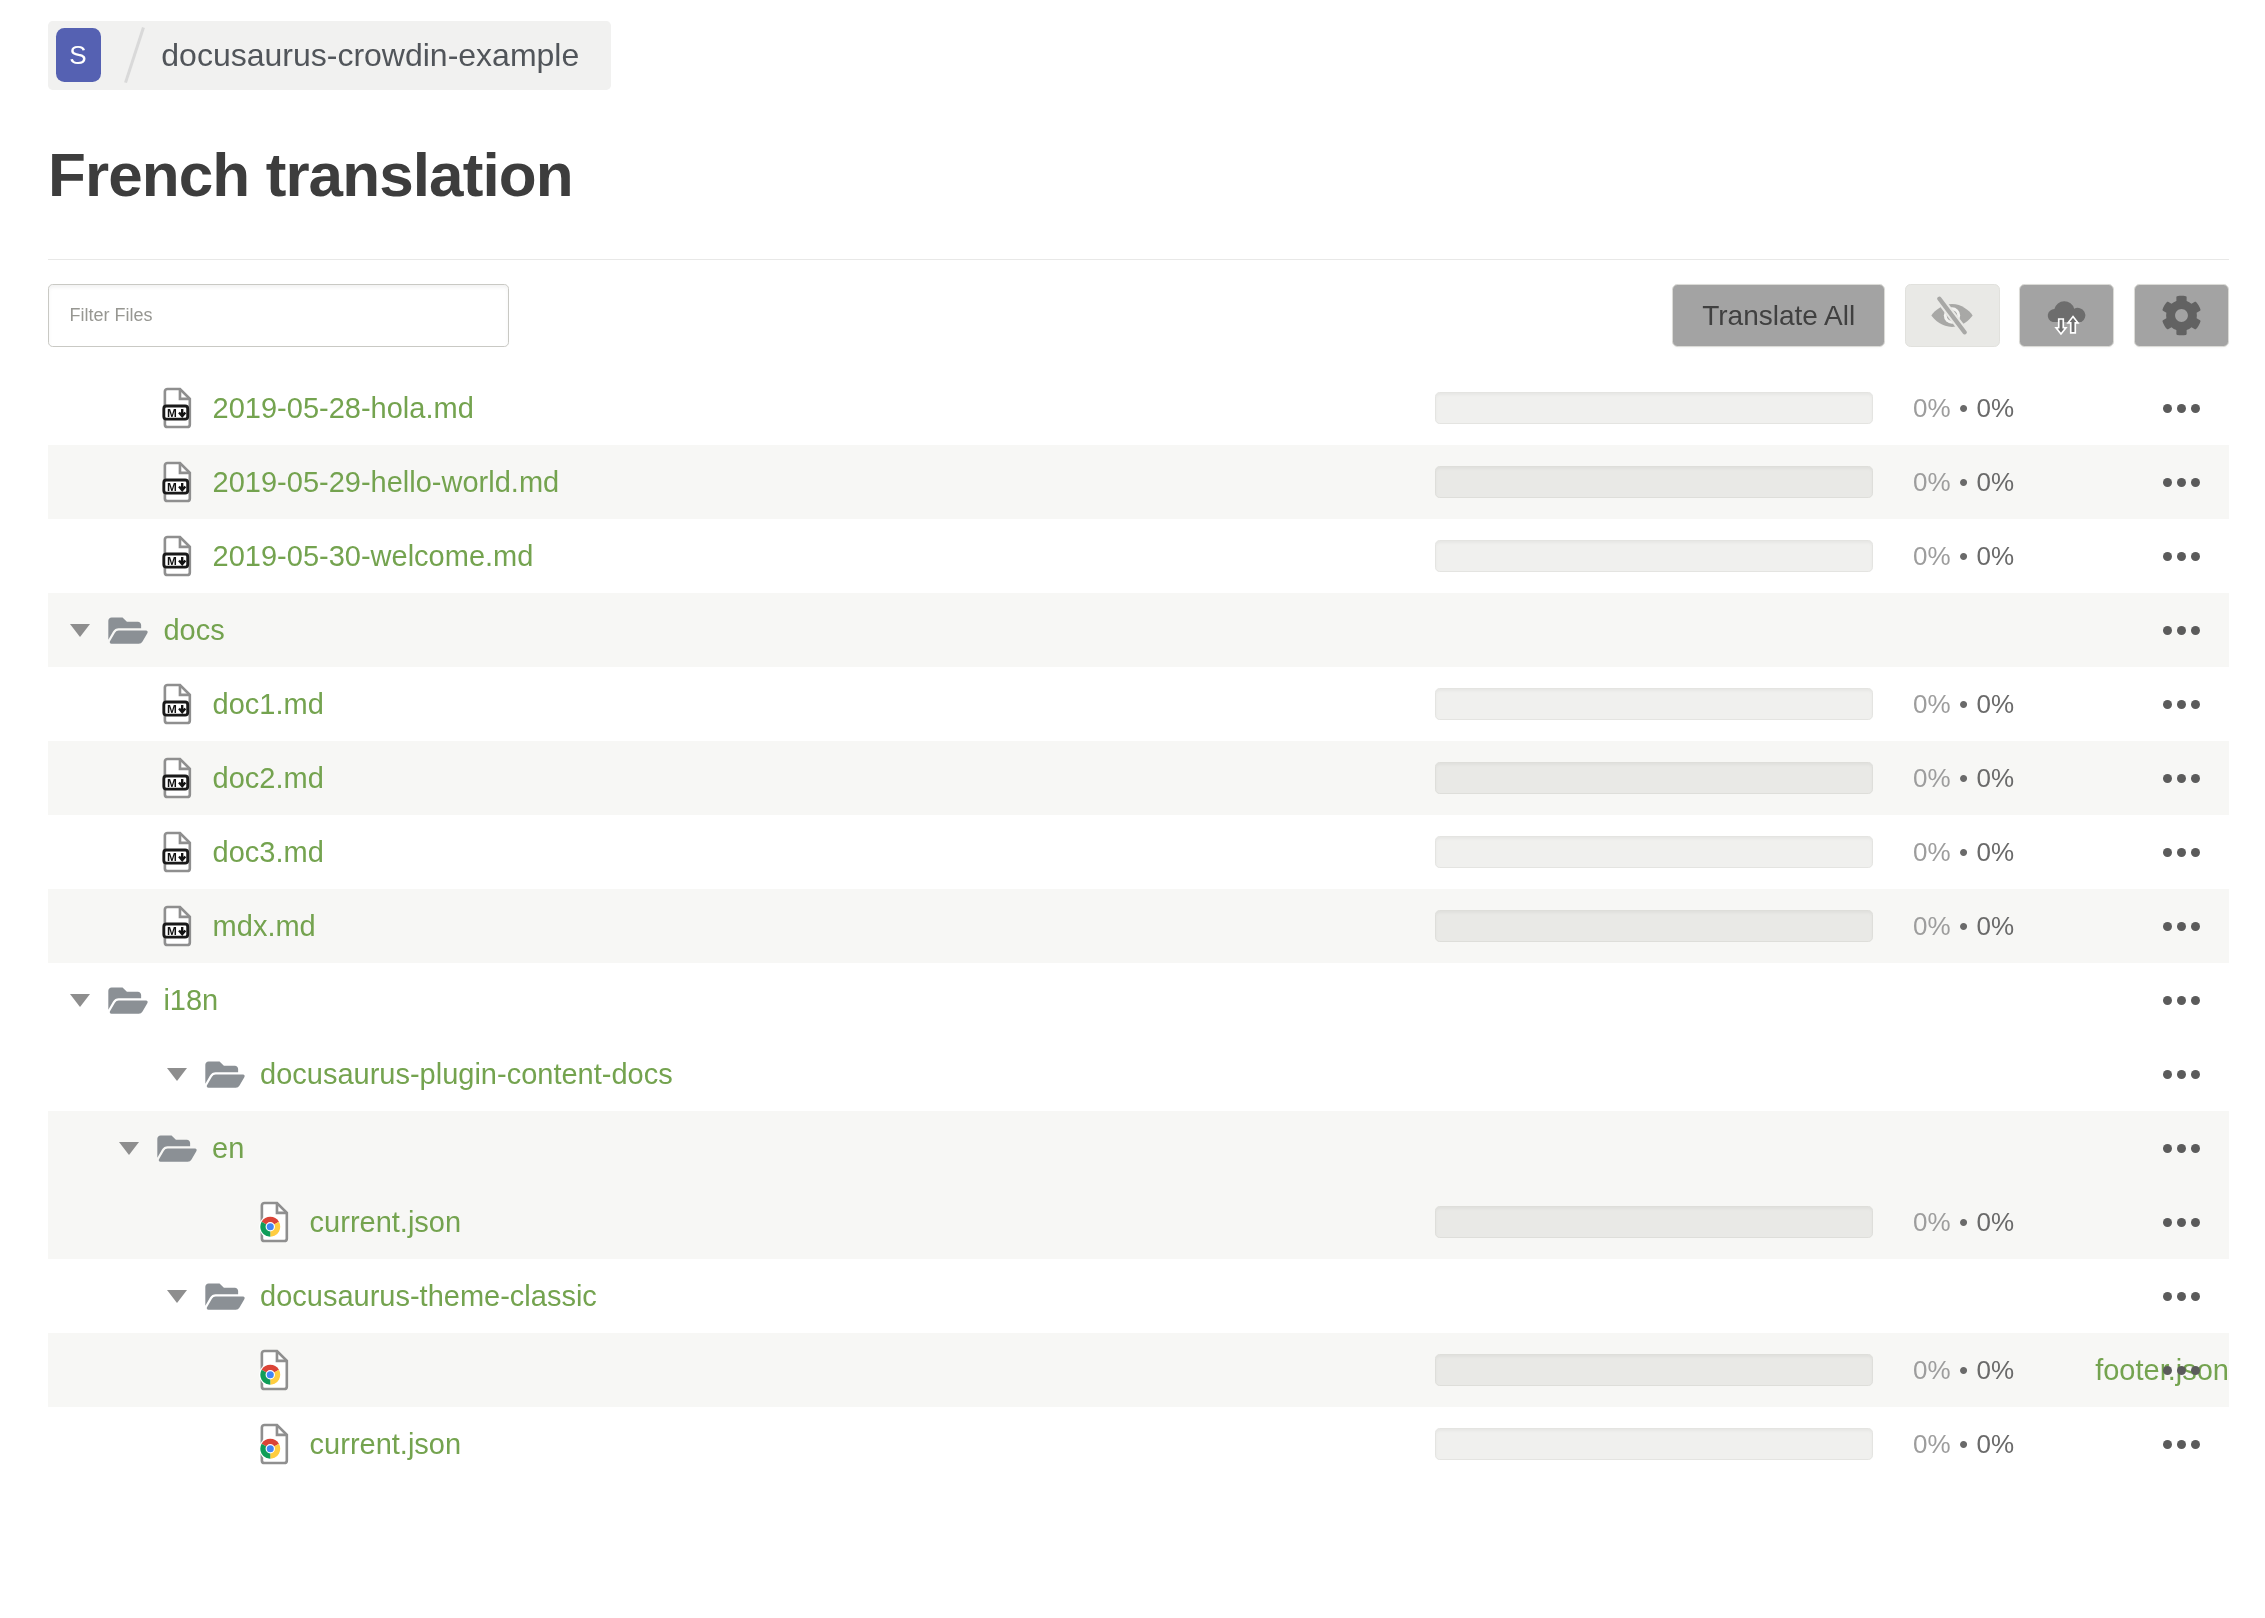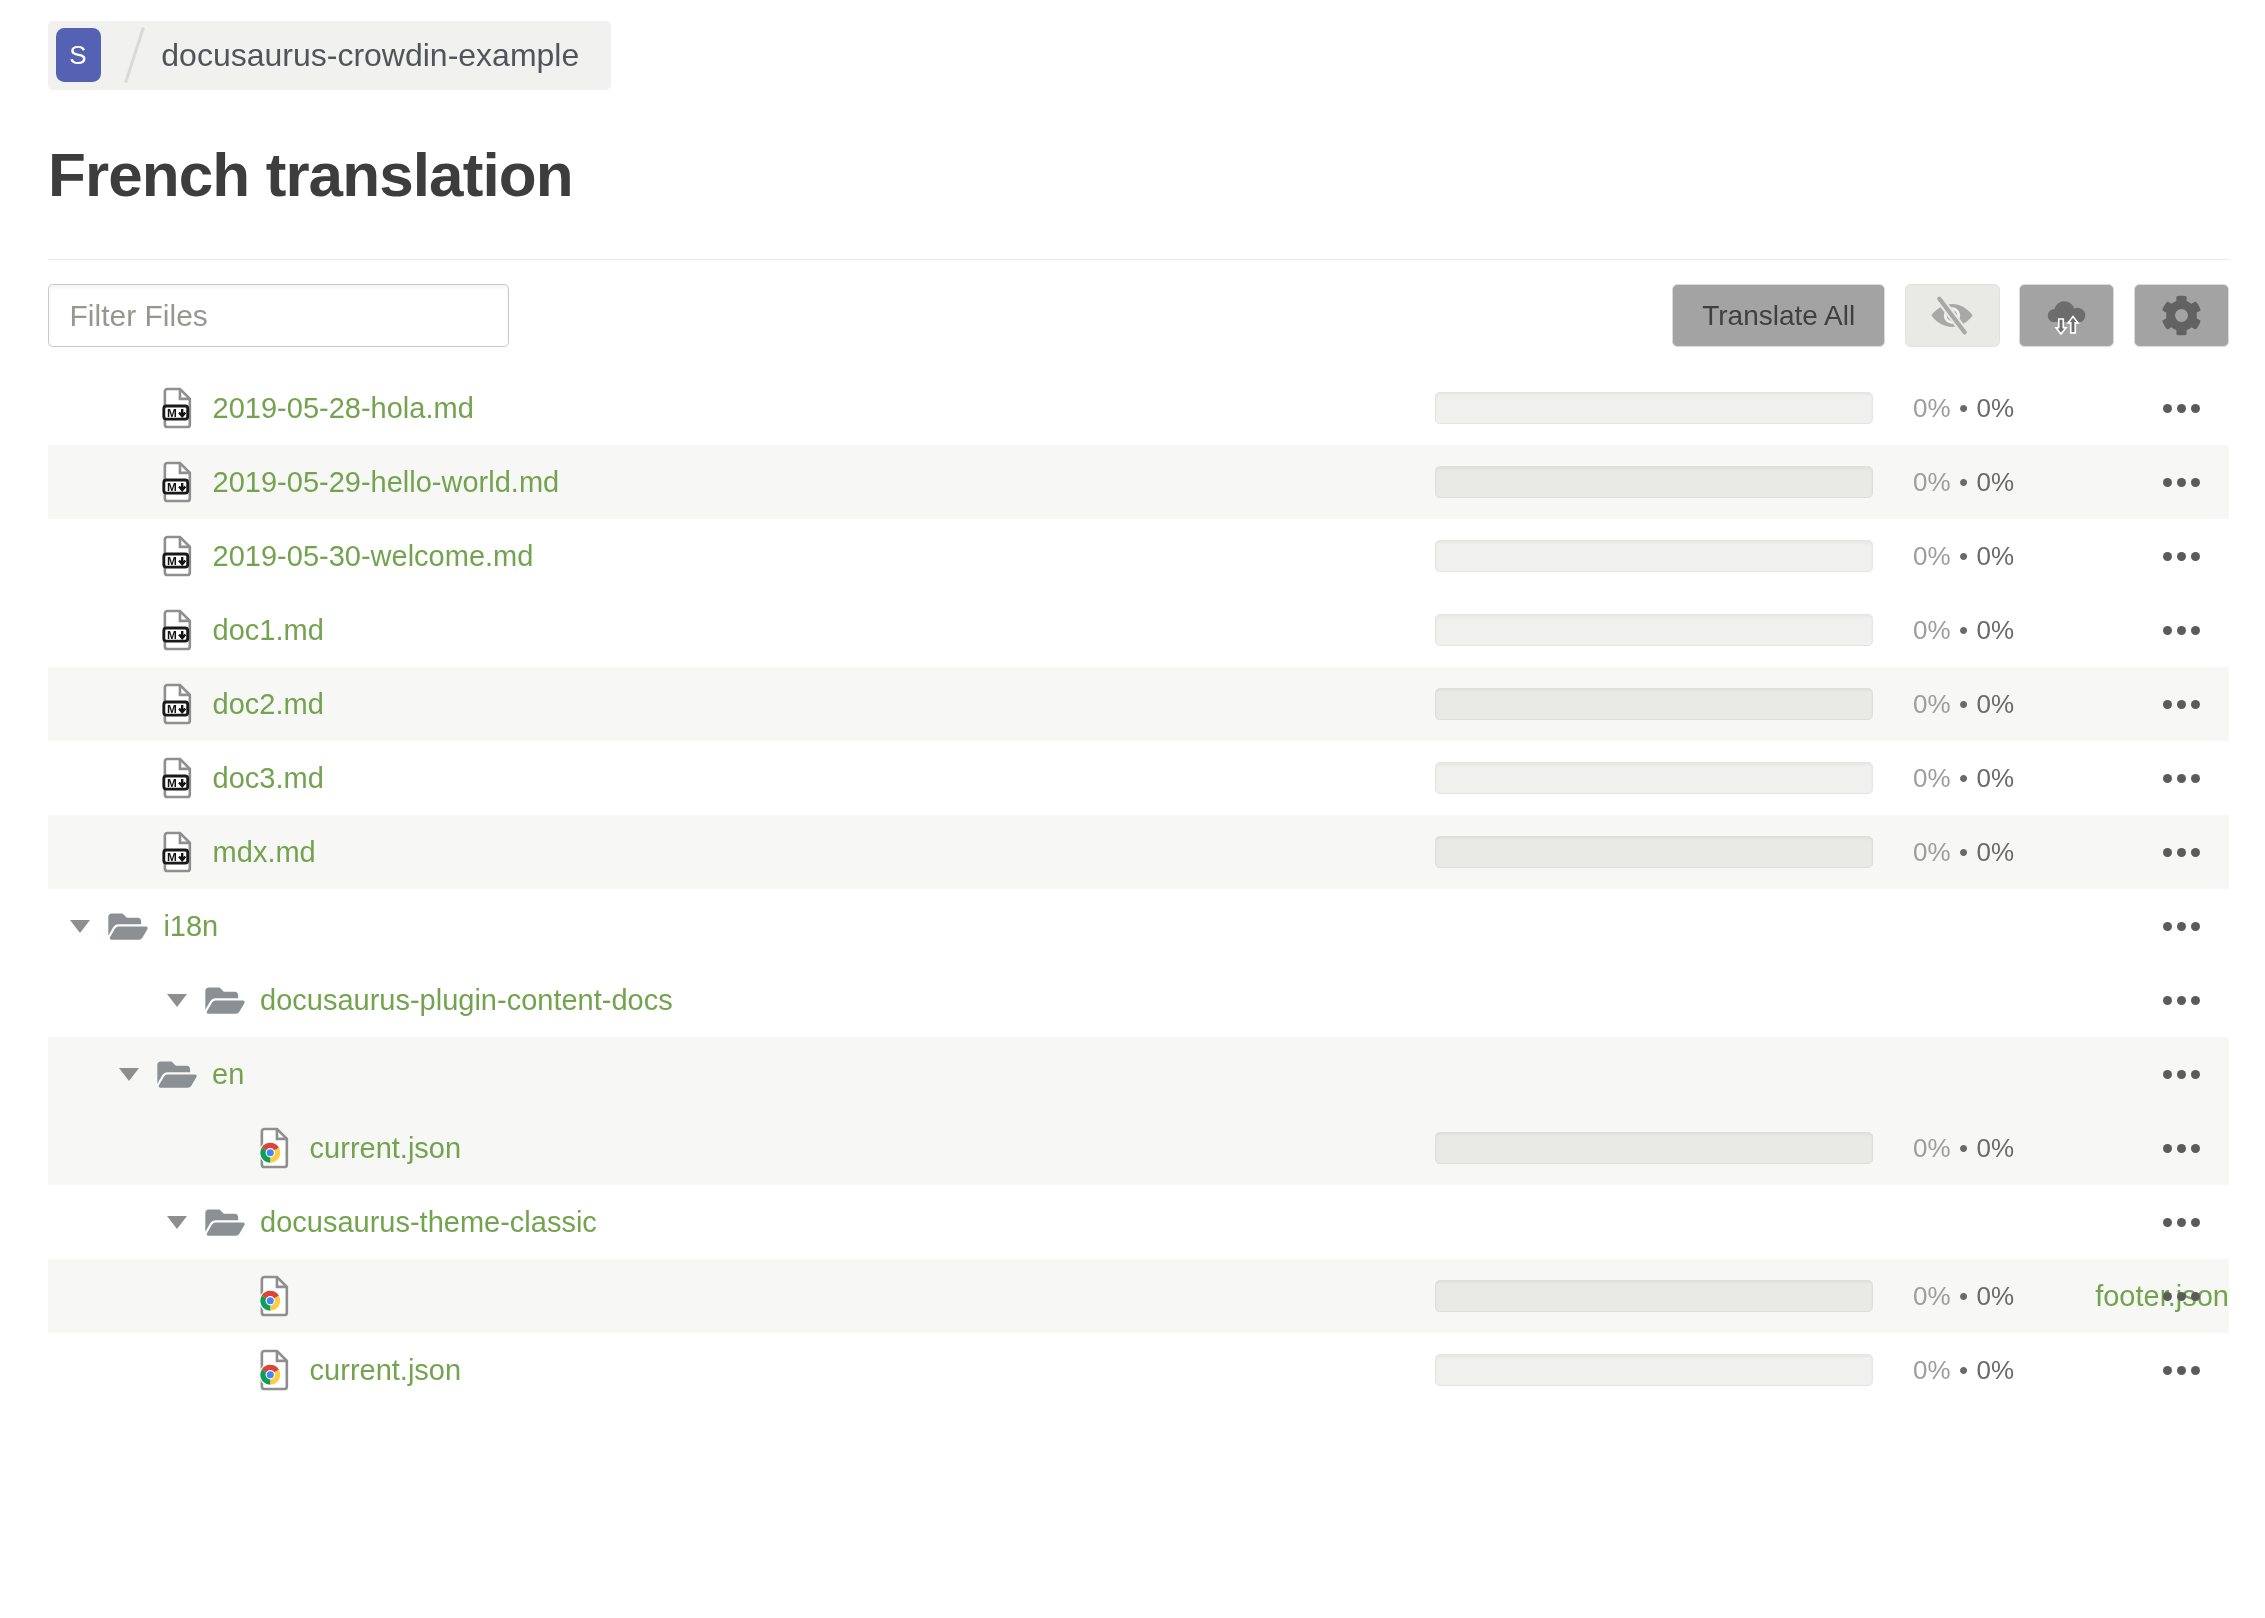--- a/index.html
+++ b/index.html
@@ -12,21 +12,21 @@
   .crumb-sep{width:2.8px;height:58px;background:#d9d9d9;transform:rotate(18deg);margin:0 26px 0 32px;}
   .project-name{font-size:32px;color:#51555a;cursor:pointer;}
 
   
   h1.page-title{margin:47px 0 0 0;font-size:62px;line-height:75px;font-weight:700;color:#3d3d3d;letter-spacing:-0.9px;}
 
   .divider{height:1.9px;background:#e8e8e7;margin-top:47px;}
 
   
   .toolbar{margin-top:24px;height:63px;display:flex;align-items:center;justify-content:space-between;}
-  .filter{width:461px;height:63px;box-sizing:border-box;border:1.9px solid #c9c9c4;border-radius:4.7px;font-family:"Liberation Sans",sans-serif;font-size:30px;color:#b91c1c;padding:0 20.5px;box-shadow:inset 0 2.8px 3.7px rgba(0,0,0,.05);outline:none;background:#fff;}
+  .filter{width:461px;height:63px;box-sizing:border-box;border:1.9px solid #c9c9c4;border-radius:4.7px;font-family:"Liberation Sans",sans-serif;font-size:18px;color:#b91c1c;padding:0 20.5px;box-shadow:inset 0 2.8px 3.7px rgba(0,0,0,.05);outline:none;background:#fff;}
   .filter::placeholder{color:#979792;}
   .btn-group{display:flex;gap:19.6px;}
   .btn{height:63px;box-sizing:border-box;border:1.9px solid #dbdbd7;border-radius:5.6px;background:#a3a3a3;display:flex;align-items:center;justify-content:center;cursor:pointer;box-shadow:0 0.9px 1.9px rgba(0,0,0,.03);}
   .btn-text{width:213px;font-size:28px;color:#404040;}
   .btn-icon{width:95px;}
   .btn-pressed{background:#e9e9e6;border-color:#e1e1dd;box-shadow:none;}
 
   
   .tree{margin-top:24px;}
   .row{height:74px;display:flex;align-items:center;position:relative;box-sizing:border-box;}
@@ -159,20 +159,36 @@
     <div class="progress"></div>
     <div class="pct">
       <span class="t">0%</span><span class="sep">•</span><span class="a">0%</span>
     </div>
     <div class="menu">
       <i></i>
           <i></i>
           <i></i>
     </div>
   </div>
+      <div class="row alt" style="padding-left: 22.4px;">
+    <span class="caret"></span>
+    <span class="icon-folder">
+      <svg width="44" height="35" viewBox="0 0 576 512">
+        <path fill="#8b9095" d="M572.694 292.093L500.27 416.248A63.997 63.997 0 0 1 444.989 448H45.025c-18.523 0-30.064-20.093-20.731-36.093l72.424-124.155A64 64 0 0 1 152 256h399.964c18.523 0 30.064 20.093 20.73 36.093zM152 224h328v-48c0-26.51-21.49-48-48-48H272l-64-64H48C21.49 64 0 85.49 0 112v278.046l69.077-118.418C86.214 242.25 118.072 224 152 224z"></path>
+      </svg>
+    </span>
+
+    <a class="label" href="#">docs</a>
+
+    <div class="menu">
+      <i></i>
+          <i></i>
+          <i></i>
+    </div>
+  </div>
       <div class="row" style="padding-left: 71px;">
 
     <span class="icon-file md-glyph">
       <svg width="32" height="42" viewBox="0 0 24 32">
         <path d="M4 1.5 h9.5 L21 9 V28.5 a2 2 0 0 1 -2 2 H4 a2 2 0 0 1 -2 -2 V3.5 a2 2 0 0 1 2 -2 Z" fill="#ffffff" stroke="#8f8f8f" stroke-width="2"></path>
         <path d="M13.5 1.5 V9 H21" fill="none" stroke="#8f8f8f" stroke-width="2"></path>
         <rect x="1.2" y="14.5" width="18.2" height="10" rx="2" fill="#ffffff" stroke="#1a1a1a" stroke-width="2.2"></rect>
         <text x="3.6" y="22.9" font-family="Liberation Sans, sans-serif" font-size="9" font-weight="bold" fill="#111111">M</text>
         <path d="M15.2 16.8 V21.4 M12.8 19.4 l2.4 2.9 2.4 -2.9" fill="none" stroke="#111111" stroke-width="1.8"></path>
       </svg>

